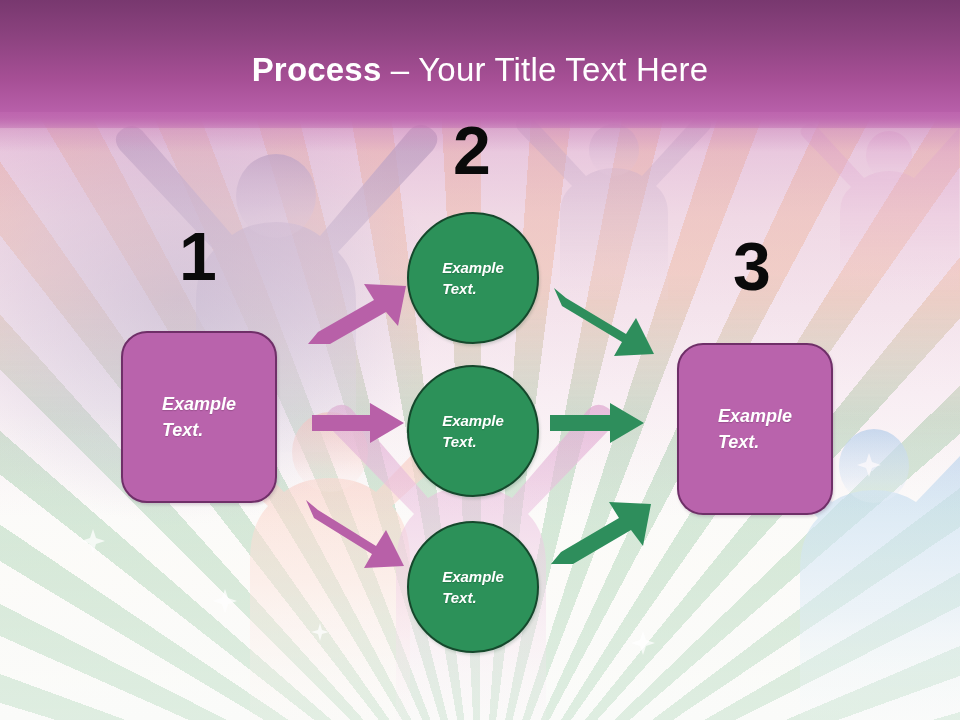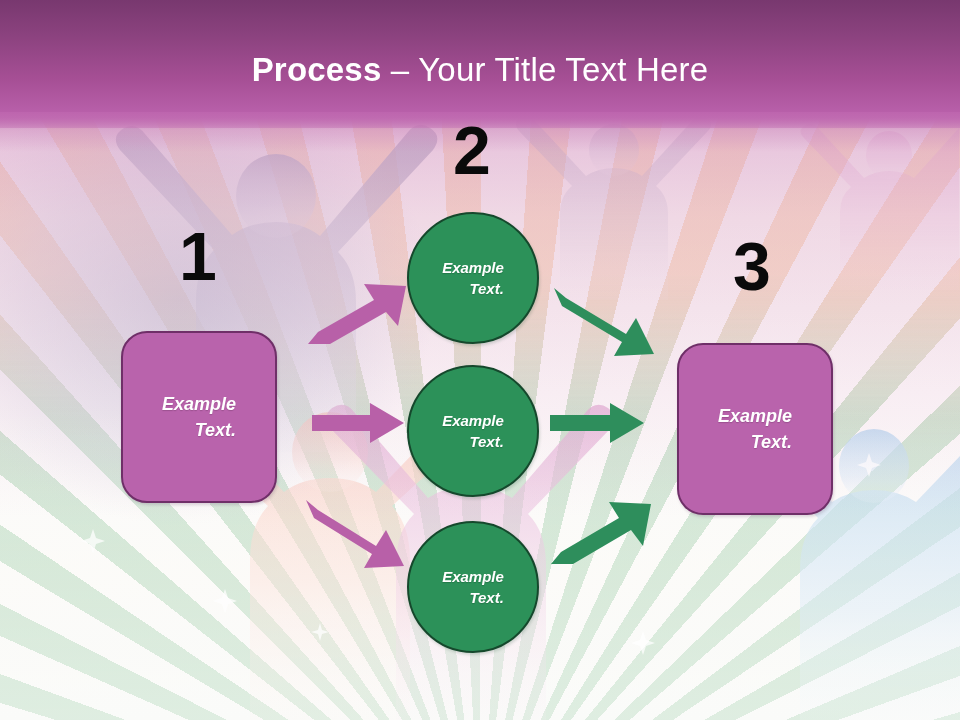--- a/index.html
+++ b/index.html
@@ -130,21 +130,21 @@
   }
   .box-left  { left: 121px; top: 331px; width: 156px; height: 172px; }
   .box-right { left: 677px; top: 343px; width: 156px; height: 172px; }
 
   .shape-text {
     color: #ffffff;
     font-weight: bold;
     font-style: italic;
     font-size: 18px;
     line-height: 26px;
-    text-align: right;
+    text-align: left;
     text-shadow: 0 1px 1px rgba(70,30,65,0.25);
     white-space: pre-line;
   }
 
   
   .proc-circle {
     position: absolute;
     width: 132px; height: 132px;
     border-radius: 50%;
     background: #2c9159;

